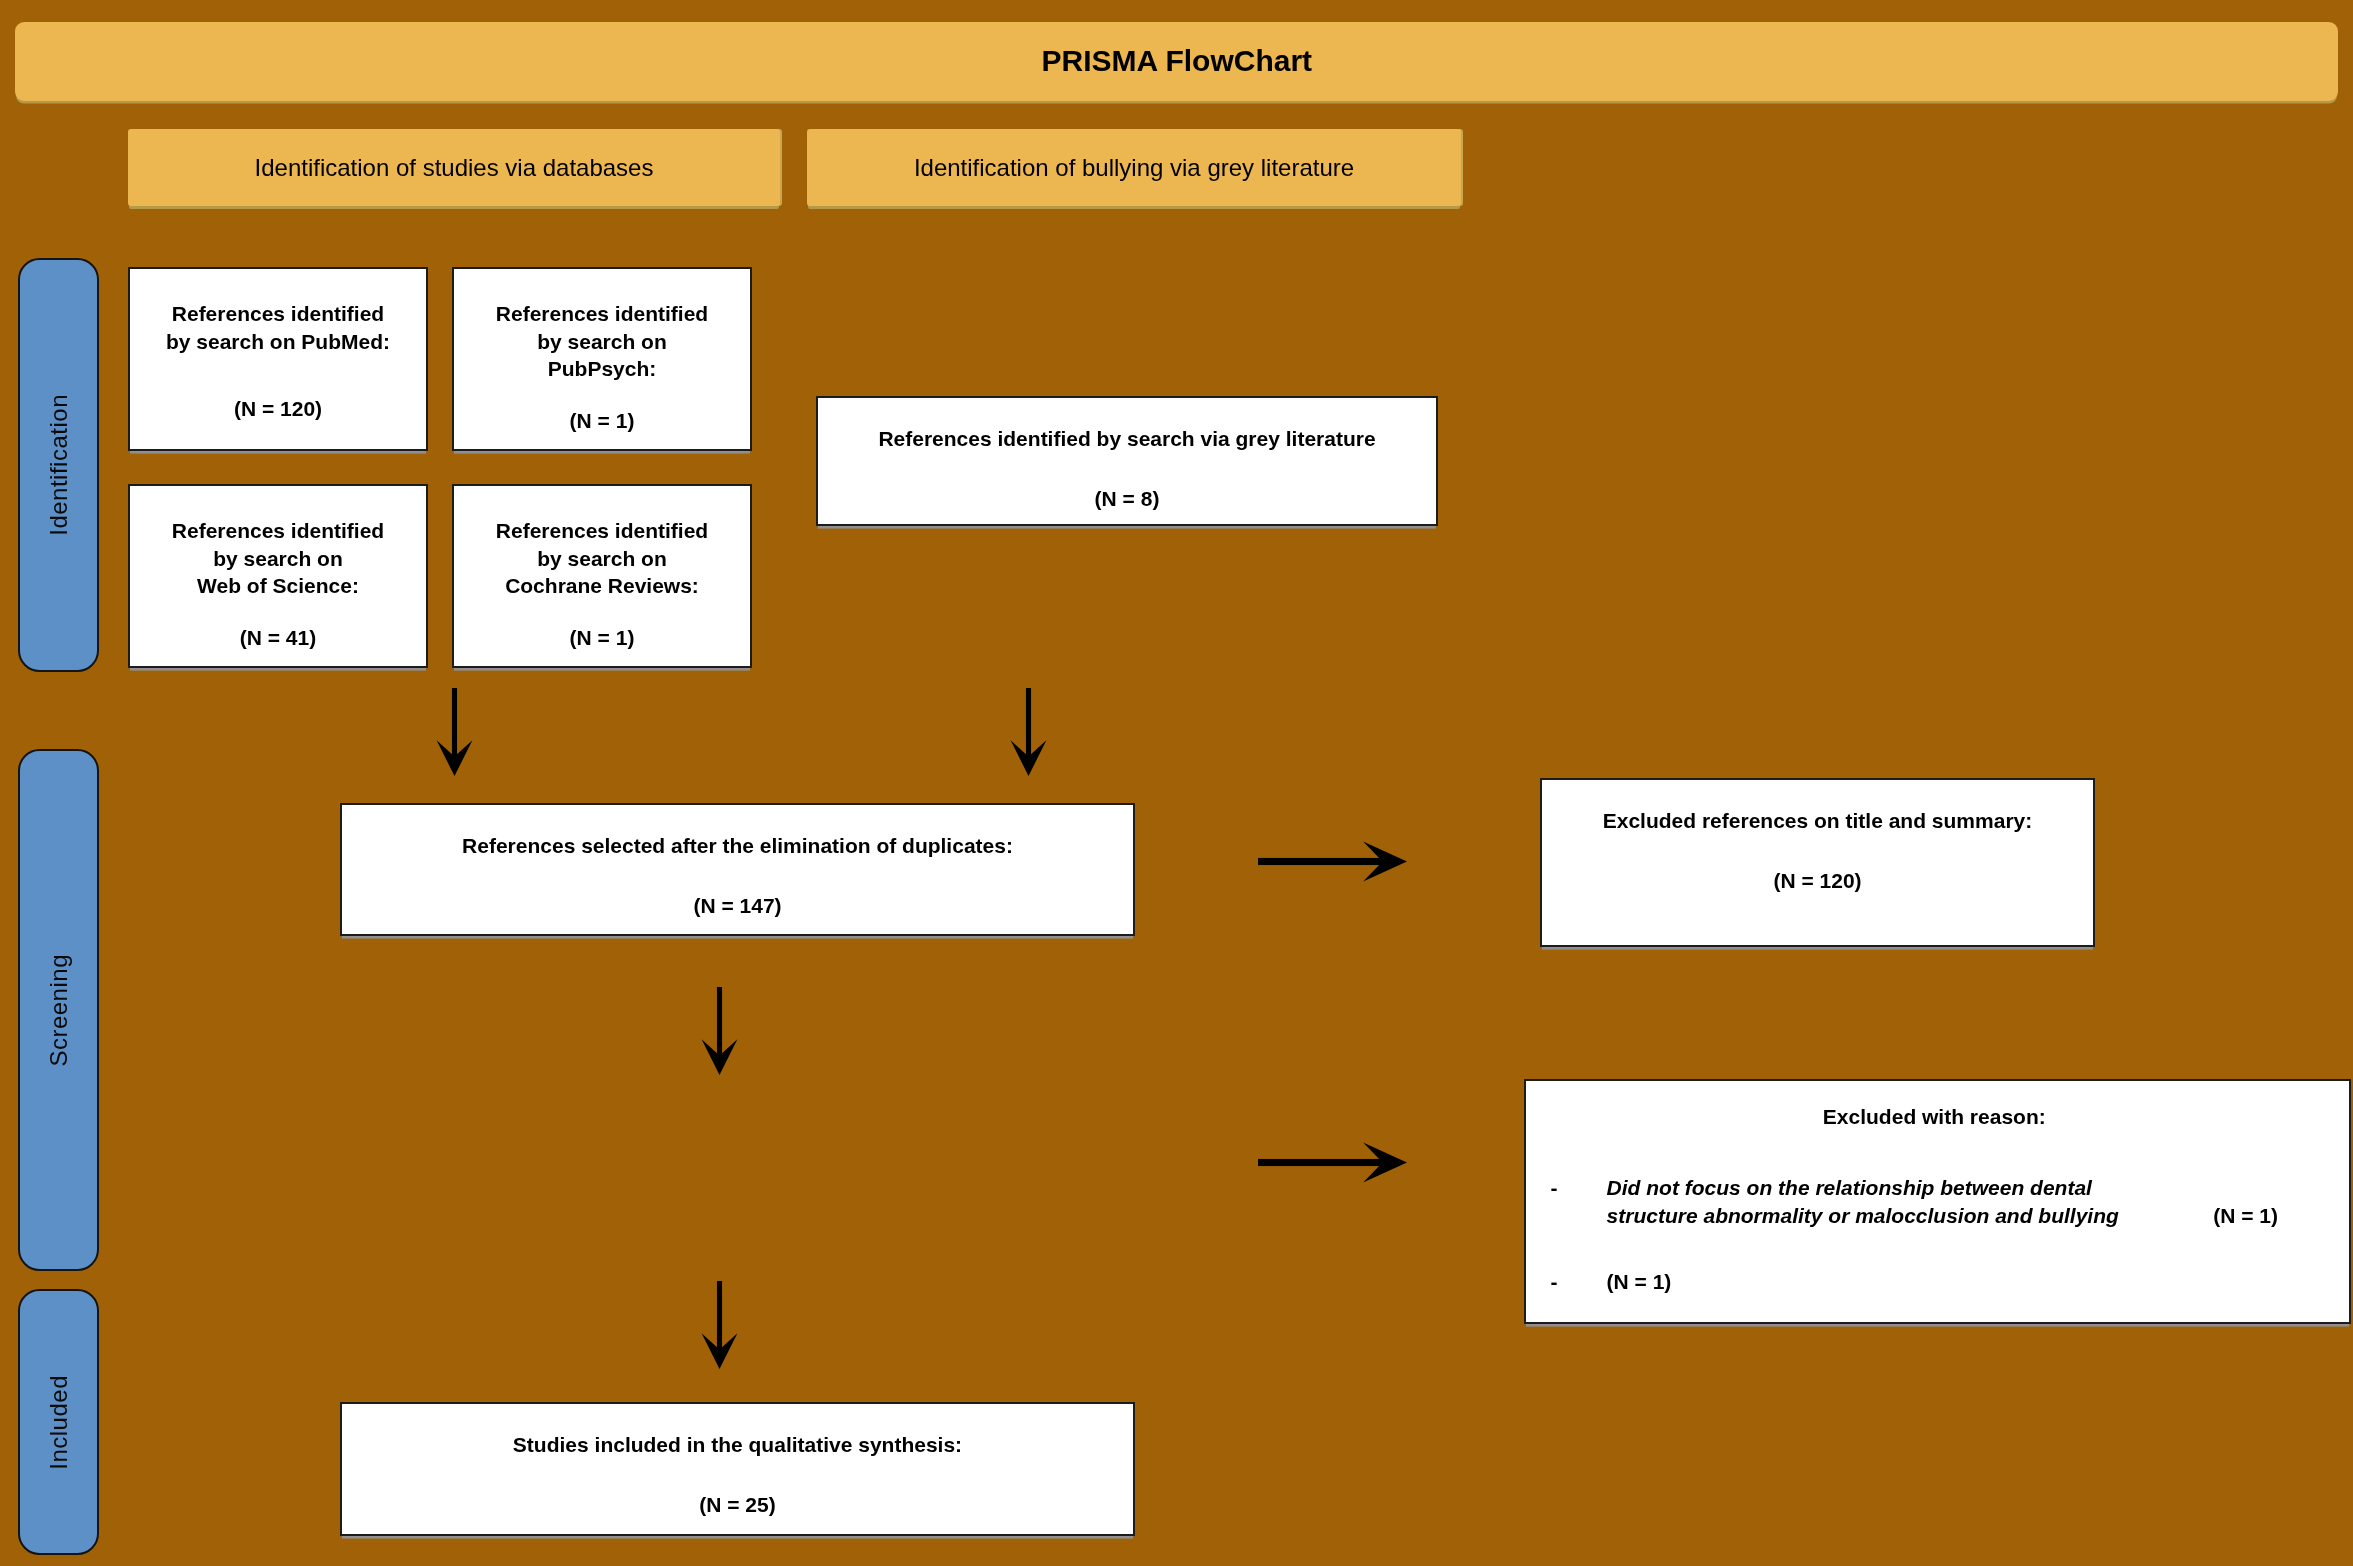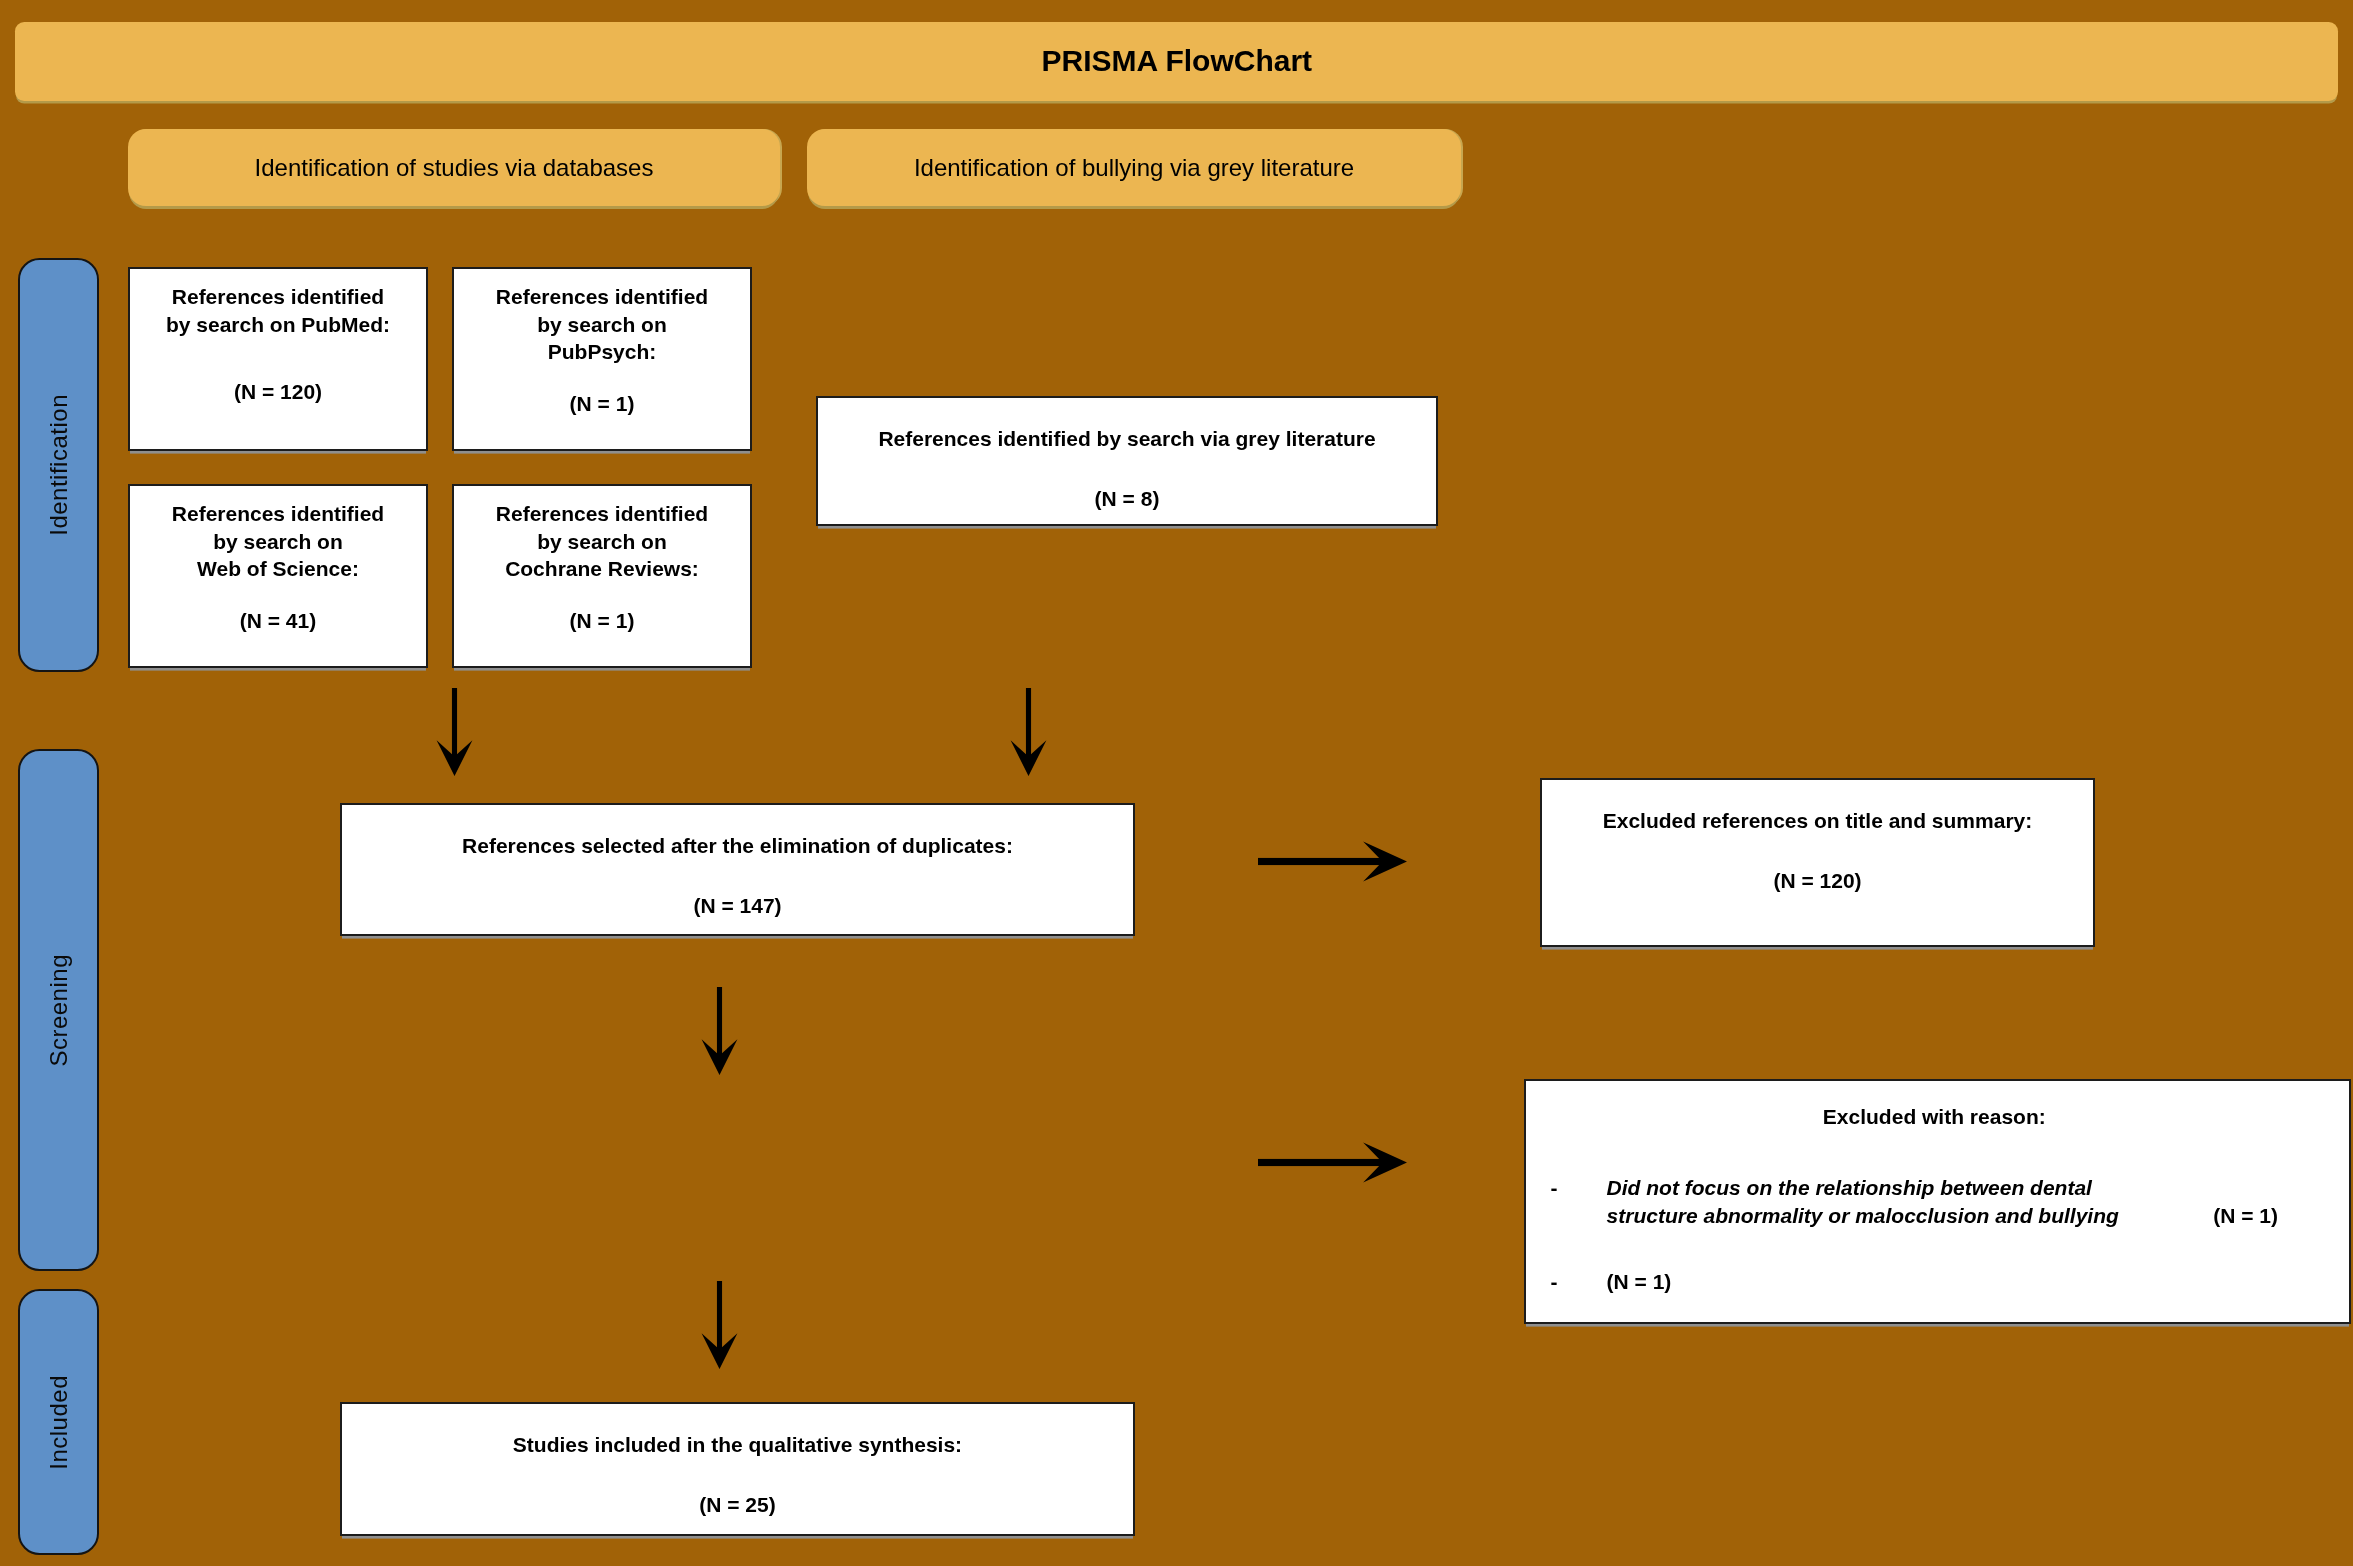--- a/index.html
+++ b/index.html
@@ -9,42 +9,42 @@
 
   .banner {
     position: absolute; left: 15.3px; top: 21.5px; width: 2323px; height: 79px;
     background: #ecb651; border-radius: 9.2px;
     display: flex; align-items: center; justify-content: center;
     font-size: 30px; font-weight: 700;
     box-shadow: 0 3.6px 0 -1px #b49a49;
   }
   .col-header {
     position: absolute; height: 77px;
-    background: #ecb651; border-radius: 18px;
+    background: #ecb651; border-radius: 3px;
     display: flex; align-items: center; justify-content: center;
     font-size: 24px; font-weight: 400;
     box-shadow: 0 4.1px 0 -1px #b49a49, 2px 0 0 0 #c7a64f;
   }
   .stage {
     position: absolute; left: 18.4px; width: 81px;
     background: #5e90c8; border: 2.6px solid #141414; border-radius: 21.5px;
     display: flex; align-items: center; justify-content: center;
   }
   .stage .vtxt {
     writing-mode: vertical-rl; transform: rotate(180deg);
     font-size: 24px; font-weight: 400; letter-spacing: 0.5px; color: #0a0a0a;
   }
   .wbox {
     position: absolute; background: #fff; border: 2.6px solid #1c1c1c;
     display: flex; flex-direction: column; align-items: center;
     text-align: center; font-weight: 700; font-size: 21px; line-height: 1.32;
     box-shadow: 0 4.6px 0 -2px #8f8f8f;
   }
   .wbox .heading { white-space: pre-line; }
-  .wbox.pad-sm  { padding-top: 14px; }
+  .wbox.pad-sm  { padding-top: 31px; }
   .wbox.pad-md  { padding-top: 27px; }
   .gap-lg { margin-top: 40px; }
   .gap-sm { margin-top: 23.5px; }
   .gap-wide { margin-top: 32px; }
   .reason-box { align-items: stretch; text-align: left; padding: 21.5px 31px 0 24.6px; }
   .reason-box .heading { text-align: center; white-space: pre-line; }
   .reason-items { margin-top: 44px; display: flex; flex-direction: column; gap: 38px; }
   .reason-item { display: flex; align-items: flex-end; }
   .reason-item .dash { width: 56px; flex: 0 0 auto; align-self: flex-start; }
   .reason-item .rtext { flex: 1 1 auto; padding-right: 31px; font-style: italic; }

